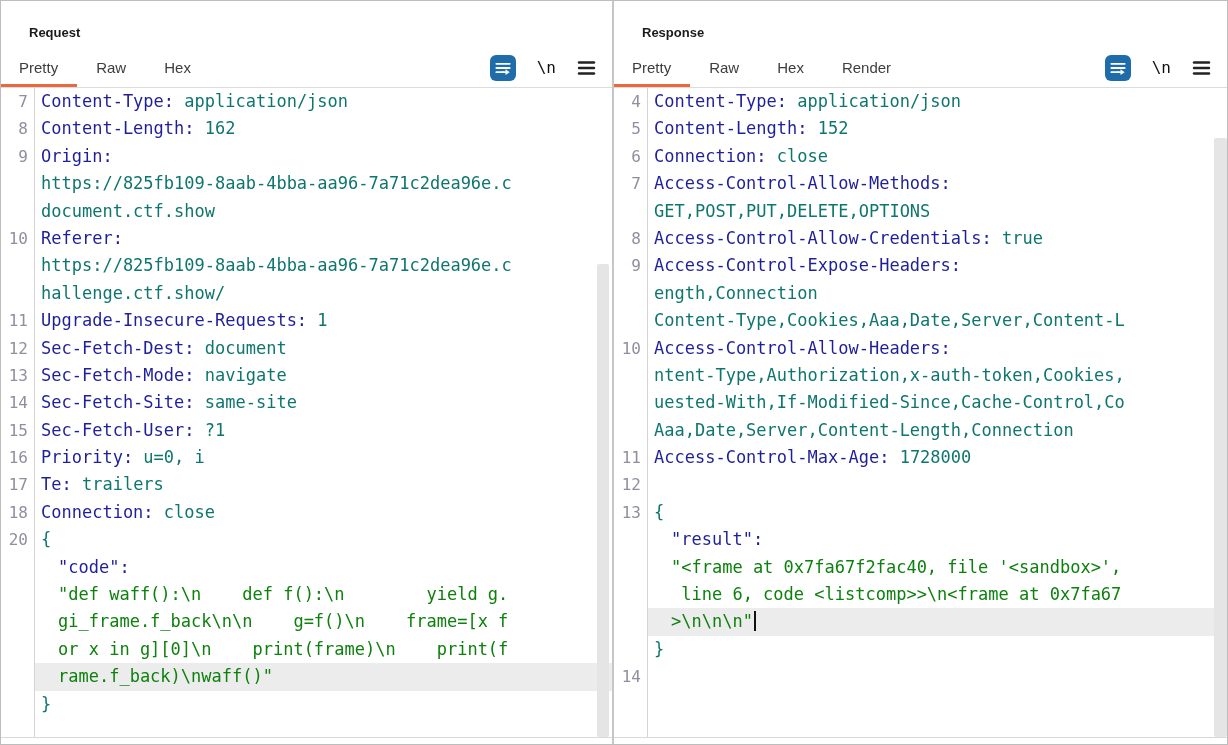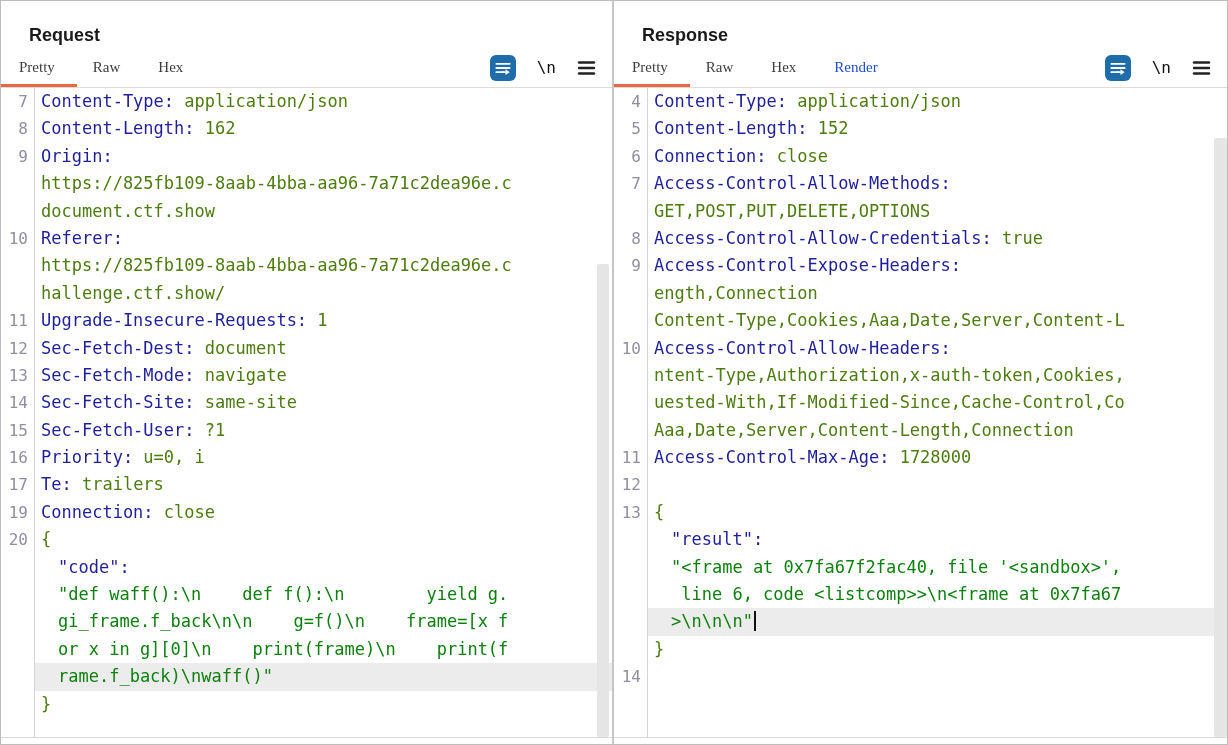--- a/index.html
+++ b/index.html
@@ -8,27 +8,27 @@
     position:relative; width:1228px; height:745px;
     border:1px solid #bdbdbd; background:#fff; overflow:hidden;
     display:flex; font-family:"Liberation Sans", sans-serif;
   }
   .panel { position:relative; width:613px; height:100%; background:#fff; }
   .panel.left { border-right:2px solid #c6c6c6; }
   .panel.right { flex:1; }
 
   
   .phead { position:relative; height:86px; background:#fff; }
-  .ptitle { position:absolute; left:28px; top:24px; font-size:18px; font-weight:bold; color:#1a1a1a; }
+  .ptitle { position:absolute; left:28px; top:24px; font-size:13px; font-weight:bold; color:#1a1a1a; }
   .tabbar { position:absolute; left:0; right:0; top:50px; height:33px;
             display:flex; align-items:center; justify-content:space-between;
             padding:0 16px 0 18px; }
   .tabs { display:flex; gap:38px; align-items:center; }
-  .tab { font-size:15px; color:#3d3d3d; cursor:default;font-family:Liberation Serif, serif; }
-  .tab.disabled { color:#1d4ed8; }
+  .tab { font-size:15px; color:#3d3d3d; cursor:default; }
+  .tab.disabled { color:#404040; }
   .active-underline { position:absolute; left:0; top:83px; height:3px; width:76px; background:#e8693e; }
 
   .tools { display:flex; align-items:center; gap:21px; }
   .wrapbtn { width:26px; height:26px; border-radius:6px; background:#1f6cab;
              display:flex; align-items:center; justify-content:center; }
   .nlabel { font-family:"DejaVu Sans Mono", monospace; font-size:16px; color:#111; }
 
   
   .segwrap { position:absolute; top:8px; right:10px; display:flex; background:#dcdcdc;
              border-radius:5px; overflow:hidden; }
@@ -47,21 +47,21 @@
             font-family:"DejaVu Sans Mono", monospace; font-size:17px; color:#1a1a1a; }
   .gutterline { position:absolute; top:86px; bottom:7px; left:33px; width:1px; background:#d4d4d4; }
   .bottomline { position:absolute; left:0; right:0; bottom:6px; height:1px; background:#d9d9d9; }
   .row { display:flex; height:27.4px; line-height:27.4px; white-space:pre; }
   .ln { width:33px; flex:0 0 33px; text-align:right; padding-right:6px;
         font-size:16px; color:#8f8fa0; }
   .code { flex:1; padding-left:7px; overflow:hidden; }
   .code.ind { padding-left:24px; }
   .row.hl .code { background:#ececec; }
   .k { color:#1f1f9c; }
-  .v { color:#4d7c0f; }
+  .v { color:#0f766e; }
   .s { color:#0d810d; }
   .caret { display:inline-block; width:2px; height:20px; background:#111;
            vertical-align:middle; margin-left:1px; position:relative; top:-1px; }
 
   
   .vscroll { position:absolute; top:86px; bottom:7px; width:13px; right:0; }
   .panel.left .vscroll { right:3px; width:12px; }
   .vthumb { position:absolute; left:0; right:0; background:#e5e5e5; border-radius:2px; }
   .panel.left .vthumb { top:177px; bottom:0; }
   .panel.right .vthumb { top:51px; bottom:0; }
@@ -111,21 +111,21 @@
         <div class="row"><span class="ln">10</span><span class="code"><span class="k">Referer:</span></span></div>
         <div class="row"><span class="ln"></span><span class="code"><span class="v">https://825fb109-8aab-4bba-aa96-7a71c2dea96e.c</span></span></div>
         <div class="row"><span class="ln"></span><span class="code"><span class="v">hallenge.ctf.show/</span></span></div>
         <div class="row"><span class="ln">11</span><span class="code"><span class="k">Upgrade-Insecure-Requests:</span><span class="v"> 1</span></span></div>
         <div class="row"><span class="ln">12</span><span class="code"><span class="k">Sec-Fetch-Dest:</span><span class="v"> document</span></span></div>
         <div class="row"><span class="ln">13</span><span class="code"><span class="k">Sec-Fetch-Mode:</span><span class="v"> navigate</span></span></div>
         <div class="row"><span class="ln">14</span><span class="code"><span class="k">Sec-Fetch-Site:</span><span class="v"> same-site</span></span></div>
         <div class="row"><span class="ln">15</span><span class="code"><span class="k">Sec-Fetch-User:</span><span class="v"> ?1</span></span></div>
         <div class="row"><span class="ln">16</span><span class="code"><span class="k">Priority:</span><span class="v"> u=0, i</span></span></div>
         <div class="row"><span class="ln">17</span><span class="code"><span class="k">Te:</span><span class="v"> trailers</span></span></div>
-        <div class="row"><span class="ln">19</span><span class="code"><span class="k">Connection:</span><span class="v"> close</span></span></div>
+        <div class="row"><span class="ln">18</span><span class="code"><span class="k">Connection:</span><span class="v"> close</span></span></div>
         <div class="row"><span class="ln">20</span><span class="code"><span class="v">{</span></span></div>
         <div class="row"><span class="ln"></span><span class="code ind"><span class="k">"code":</span></span></div>
         <div class="row"><span class="ln"></span><span class="code ind"><span class="s">"def waff():\n    def f():\n        yield g.</span></span></div>
         <div class="row"><span class="ln"></span><span class="code ind"><span class="s">gi_frame.f_back\n\n    g=f()\n    frame=[x f</span></span></div>
         <div class="row"><span class="ln"></span><span class="code ind"><span class="s">or x in g][0]\n    print(frame)\n    print(f</span></span></div>
         <div class="row hl"><span class="ln"></span><span class="code ind"><span class="s">rame.f_back)\nwaff()"</span></span></div>
         <div class="row"><span class="ln"></span><span class="code"><span class="v">}</span></span></div>
       </div>
     <div class="gutterline"></div>
     <div class="vscroll">

